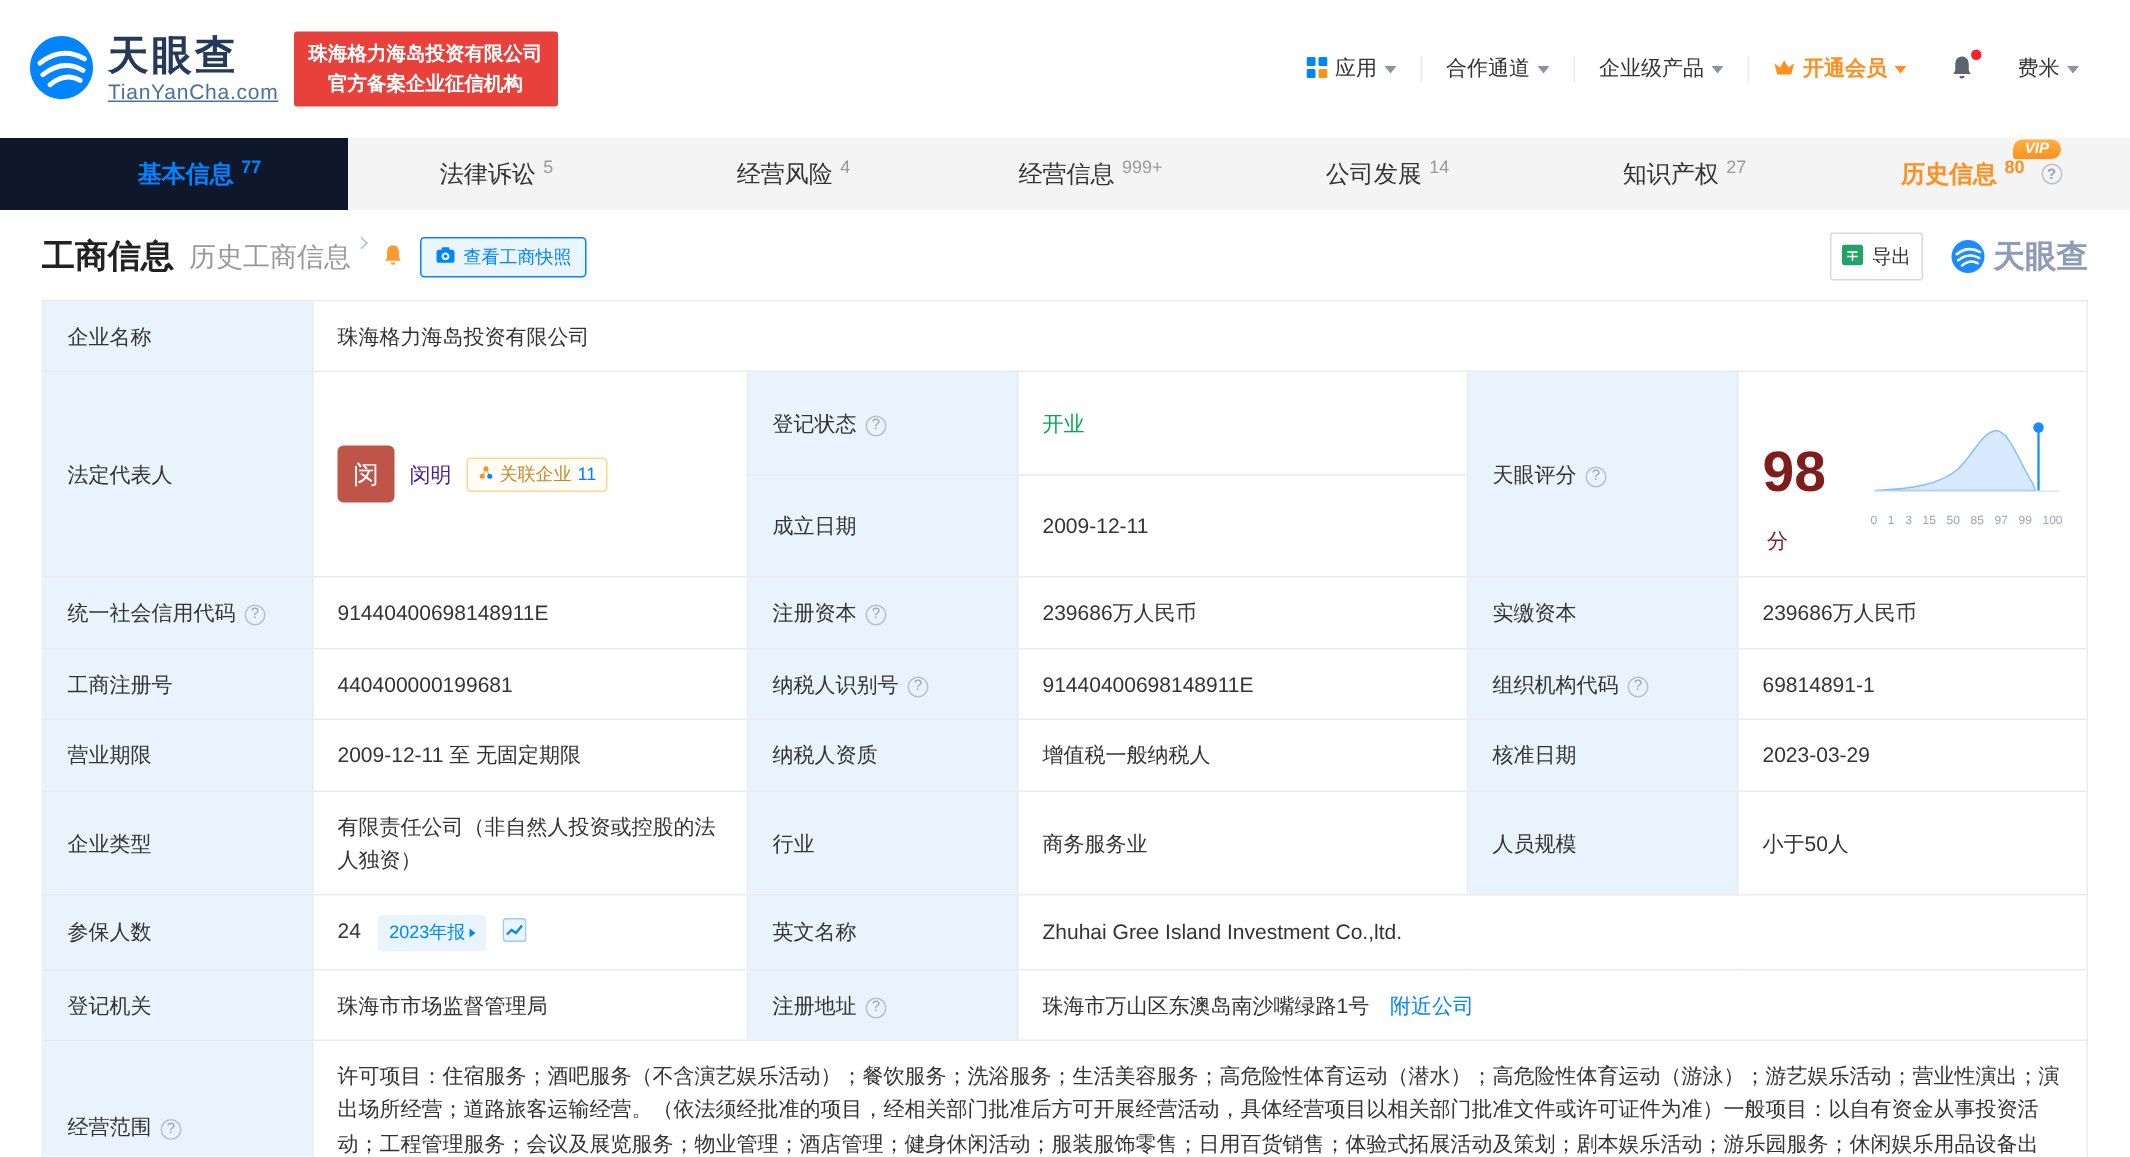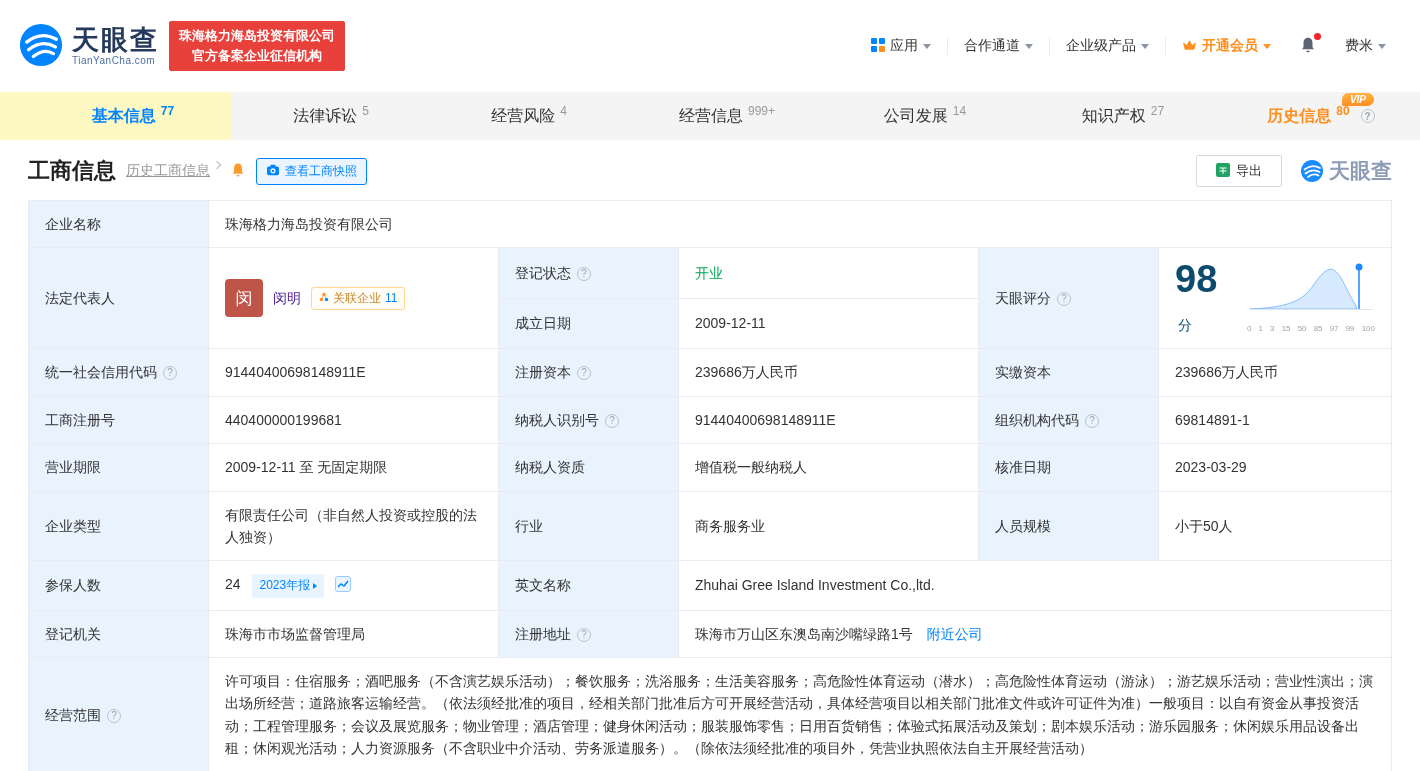--- a/index.html
+++ b/index.html
@@ -8,21 +8,21 @@
     font-family: "Liberation Sans", "DejaVu Sans", sans-serif;
     color: #333; font-size: 14px;
   }
   a { text-decoration: none; cursor: pointer; }
   button { cursor: pointer; font-family: inherit; }
 
   
   .header { height: 92px; display: flex; align-items: center; padding: 0 18px; background: #fff; }
   .logo { display: flex; align-items: center; gap: 8px; flex: none; }
   .logo-name { font-size: 27px; font-weight: 700; color: #24395b; letter-spacing: 2px; line-height: 1.1; }
-  .logo-domain { font-size: 10px; color: #4a6fa5; letter-spacing: .5px; }
+  .logo-domain { font-size: 14px; color: #4a6fa5; letter-spacing: .5px; text-decoration: underline; }
   .cert-badge { margin-left: 10px; background: #e8413c; color: #fff; font-size: 13px; font-weight: 700;
     padding: 5px 10px; border-radius: 2px; text-align: center; line-height: 20px; flex: none; }
   .search-area { margin-left: 18px; width: 492px; flex: none; }
   .search-tabs { display: flex; font-size: 13px; }
   .stab { padding: 4px 13px; color: #333; }
   .stab.active { background: #0084ff; color: #fff; }
   .search-row { display: flex; height: 34px; }
   .search-box { flex: 1; border: 1px solid #d4d9e1; display: flex; align-items: center; background: #fff; }
   .search-box input { border: none; outline: none; flex: 1; font-size: 14px; padding: 0 10px; color: #333; font-family: inherit; }
   .clear { width: 16px; height: 16px; border-radius: 50%; background: #c9d2dc; position: relative; margin-right: 10px; flex: none; cursor: pointer; }
@@ -35,55 +35,55 @@
   .caret { width: 0; height: 0; border-left: 4px solid transparent; border-right: 4px solid transparent; border-top: 5px solid #8a94a3; }
   .vip-nav { color: #ff8f1f; font-weight: 700; text-align: right; }
   .vip-nav .caret { border-top-color: #ff8f1f; }
   .bell-wrap { position: relative; padding: 0 12px; }
   .dot { position: absolute; top: -3px; right: 8px; width: 7px; height: 7px; border-radius: 50%; background: #f5222d; }
 
   
   .tabbar { display: flex; height: 48px; background: #f4f4f4; }
   .tab { flex: 1; display: flex; align-items: center; justify-content: center; gap: 5px; font-size: 16px; color: #333; position: relative; }
   .tab-count { font-size: 12px; color: #999; transform: translateY(-5px); }
-  .tab.active { background: #fef9c3; color: #0084ff; font-weight: 700; padding-left: 34px; }
+  .tab.active { background: #0f172a; color: #0084ff; font-weight: 700; padding-left: 34px; }
   .tab.active .tab-count { color: #0084ff; }
   .tab.history { color: #ff8f1f; font-weight: 700; }
   .tab.history .tab-count { color: #ff8f1f; }
   .vip-ribbon { position: absolute; top: 1px; right: 46px; background: linear-gradient(180deg,#ffb143,#ff8f1f); color: #fff;
     font-size: 10px; font-weight: 700; font-style: italic; padding: 1px 8px; border-radius: 8px 8px 8px 2px; }
 
   
   .section-head { display: flex; align-items: center; padding: 15px 28px 11px; gap: 10px; }
   .section-title { font-size: 22px; font-weight: 700; color: #222; }
-  .hist-link { color: #999; font-size: 14px; display: flex; gap: 4px; text-decoration: underline; }
+  .hist-link { color: #999; font-size: 18px; display: flex; gap: 4px; }
   .chev { width: 6px; height: 6px; border-top: 1px solid #b3bcc7; border-right: 1px solid #b3bcc7; transform: rotate(45deg); }
   .snap-btn { display: inline-flex; align-items: center; gap: 5px; border: 1px solid #0084ff; color: #0084ff;
     background: #eaf5ff; font-size: 12px; padding: 4px 9px; border-radius: 3px; }
   .head-right { margin-left: auto; display: flex; align-items: center; gap: 18px; }
   .export-btn { display: inline-flex; align-items: center; gap: 6px; border: 1px solid #d9d9d9; background: #fff;
-    padding: 6px 19px; font-size: 13px; color: #333; border-radius: 2px; }
+    padding: 6px 7px; font-size: 13px; color: #333; border-radius: 2px; }
   .watermark { display: flex; align-items: center; gap: 5px; color: #8e9cb5; font-size: 21px; font-weight: 700; }
 
   
   .info-table { margin: 2px 28px 16px; width: 1364px; border-collapse: collapse; table-layout: fixed; font-size: 14px; }
   .info-table td { border: 1px solid #e9ebee; padding: 12px 16px; vertical-align: middle; line-height: 1.6; word-break: break-all; }
   td.lbl { background: #e8f3fe; color: #333; word-break: keep-all; }
   .help { display: inline-flex; width: 14px; height: 14px; border: 1px solid #b9c2cc; border-radius: 50%; color: #9aa5b1;
     font-size: 10px; align-items: center; justify-content: center; margin-left: 6px; vertical-align: 1px; }
   .rep { display: flex; align-items: center; gap: 10px; }
   .avatar { width: 38px; height: 38px; background: #bf5549; color: #fff; border-radius: 4px; display: inline-flex;
     align-items: center; justify-content: center; font-size: 17px; flex: none; }
   .rep-name { color: #4c1d95; }
   .rel-badge { display: inline-flex; align-items: flex-start; gap: 4px; border: 1px solid #ffd591; background: #fffdf5;
     padding: 1px 7px; border-radius: 3px; font-size: 12px; color: #c8882e; }
   .rel-badge b { color: #0084ff; font-weight: 400; }
   .status-open { color: #00a854; }
   .score-wrap { display: flex; align-items: center; gap: 22px; }
-  .score-num { color: #0c4a6e; font-weight: 700; font-size: 38px; line-height: 1; }
+  .score-num { color: #7f1d1d; font-weight: 700; font-size: 38px; line-height: 1; margin-top: 36px; }
   .score-num .unit { font-size: 14px; font-weight: 400; margin-left: 3px; }
   .score-chart { width: 128px; }
   .axis { display: flex; justify-content: space-between; font-size: 8px; color: #9aa5b1; margin-top: 1px; }
   .report-tag { background: #e8f4ff; color: #0084ff; font-size: 12px; padding: 2px 7px; border-radius: 2px;
     display: inline-flex; align-items: center; gap: 3px; margin-left: 8px; }
   .tri { width: 0; height: 0; border-top: 3px solid transparent; border-bottom: 3px solid transparent; border-left: 4px solid #0084ff; }
   .trend { margin-left: 7px; vertical-align: -3px; display: inline-flex; }
   .blue-link { color: #0084ff; margin-left: 10px; }
   .scope { line-height: 1.95; }
 </style>

